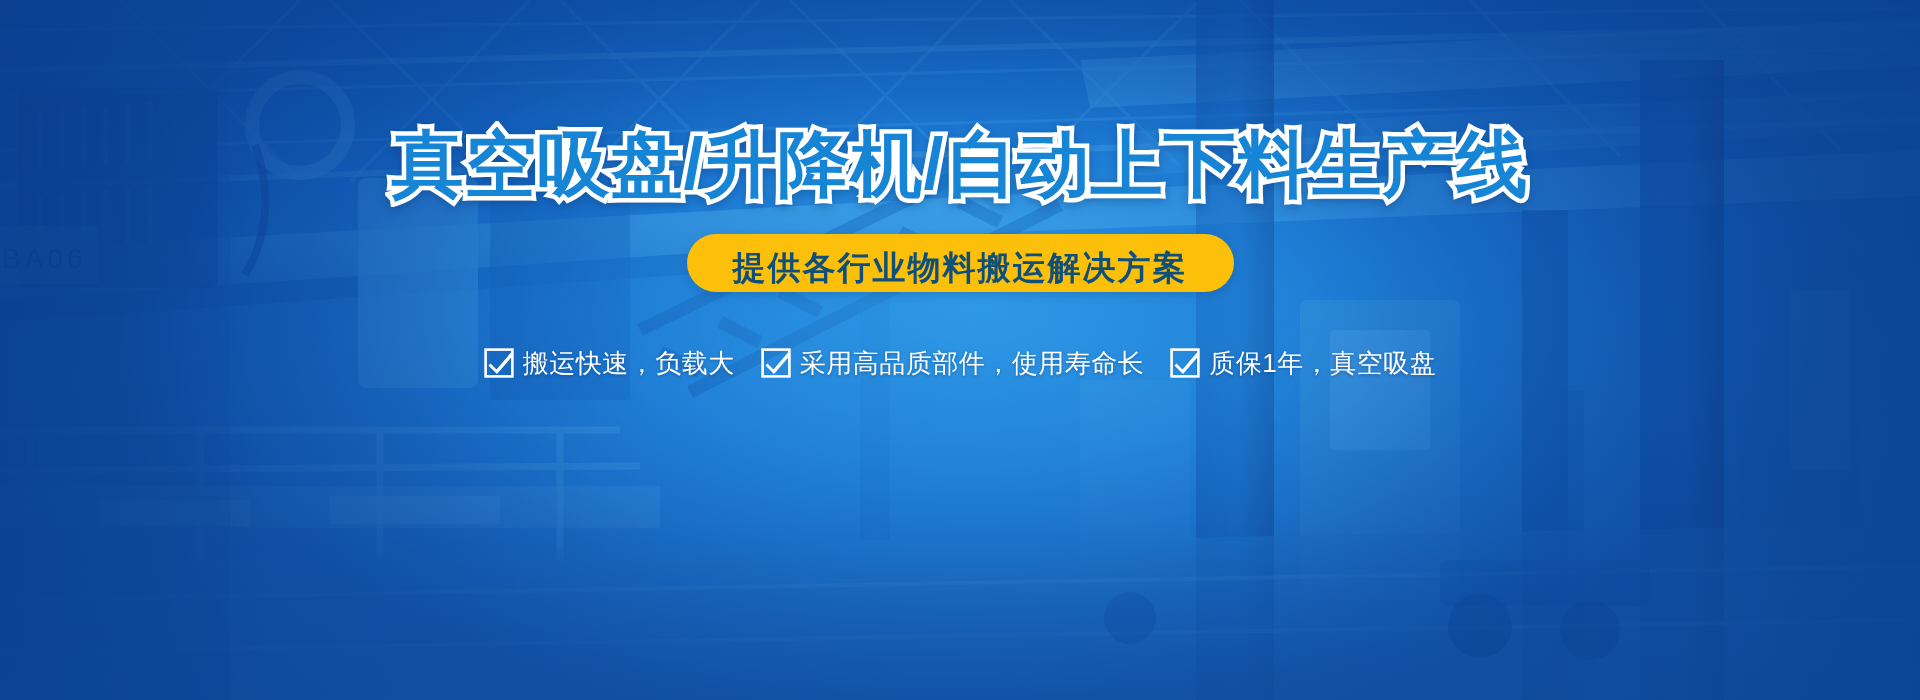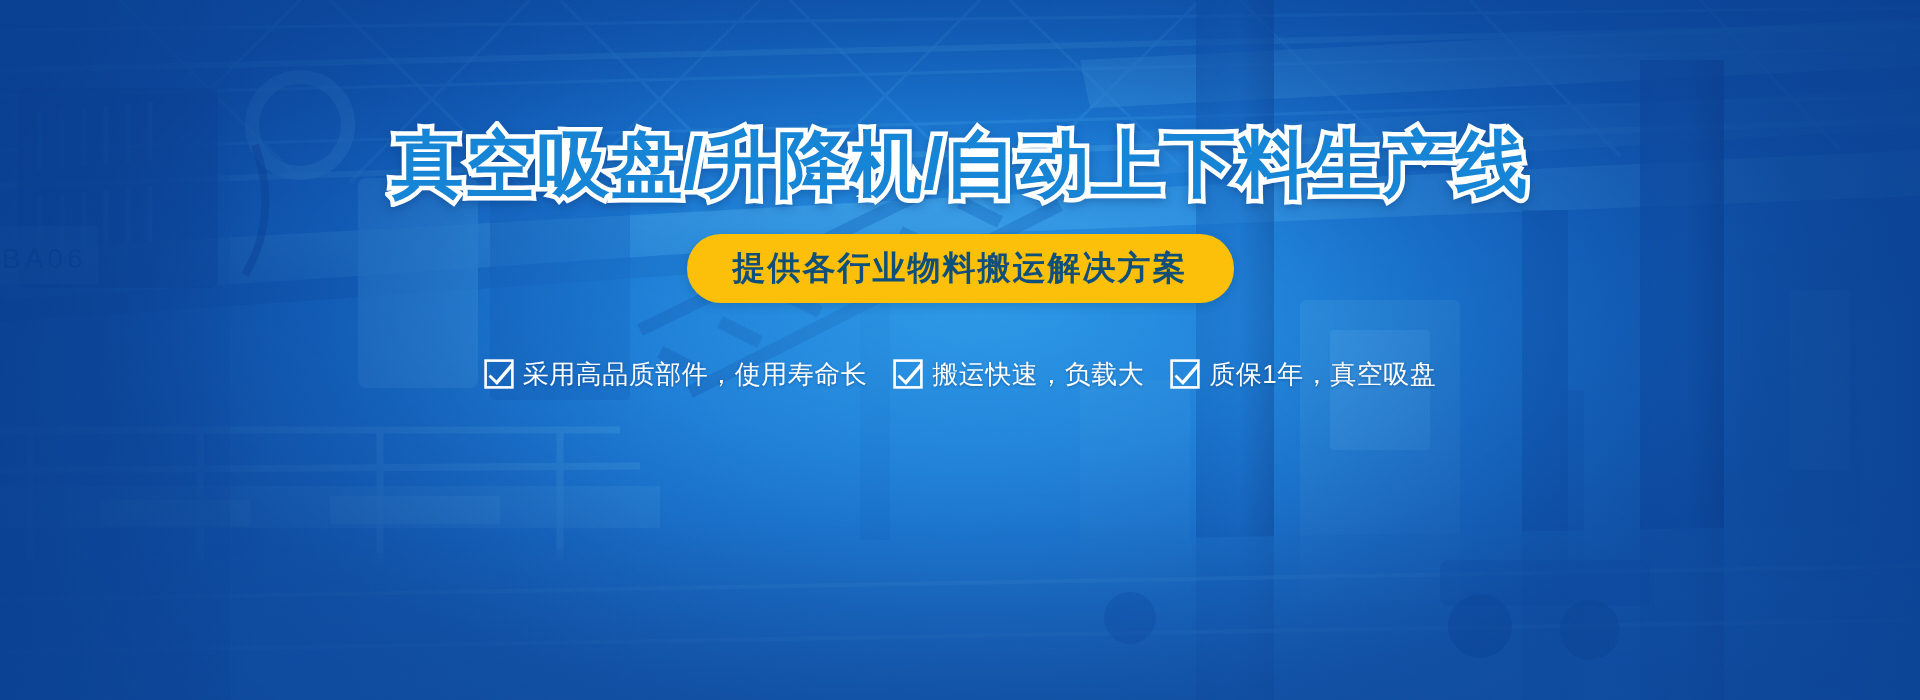--- a/index.html
+++ b/index.html
@@ -89,21 +89,21 @@
   }
 
   .badge {
     margin-top: 34px;
     background: #fcc00a;
     color: #0f4f7a;
     font-size: 33px;
     font-weight: 700;
     letter-spacing: 2px;
     line-height: 1;
-    padding: 17px 46px 19px;
+    padding: 17px 46px 8px;
     border-radius: 34px;
     white-space: nowrap;
     box-shadow: 0 3px 10px rgba(8,54,112,0.22);
   }
 
   .features {
     margin-top: 56px;
     display: flex;
     align-items: center;
     gap: 26px;
@@ -279,31 +279,31 @@
 
     <div class="features">
 
       <div class="feature">
         <span class="check-box">
           <svg viewBox="0 0 30 30" aria-hidden="true">
             <rect x="1.6" y="1.6" width="26.8" height="26.8" fill="none" stroke="#ffffff" stroke-width="2.6"></rect>
             <path d="M6.5 15.5 L12.5 21.5 L27 4.5 L29 7.5 L13 26 L4.5 17.5 Z" fill="#ffffff"></path>
           </svg>
         </span>
-        <span class="feature-label">采用高品质部件，使用寿命长</span>
+        <span class="feature-label">搬运快速，负载大</span>
       </div>
 
       <div class="feature">
         <span class="check-box">
           <svg viewBox="0 0 30 30" aria-hidden="true">
             <rect x="1.6" y="1.6" width="26.8" height="26.8" fill="none" stroke="#ffffff" stroke-width="2.6"></rect>
             <path d="M6.5 15.5 L12.5 21.5 L27 4.5 L29 7.5 L13 26 L4.5 17.5 Z" fill="#ffffff"></path>
           </svg>
         </span>
-        <span class="feature-label">搬运快速，负载大</span>
+        <span class="feature-label">采用高品质部件，使用寿命长</span>
       </div>
 
       <div class="feature">
         <span class="check-box">
           <svg viewBox="0 0 30 30" aria-hidden="true">
             <rect x="1.6" y="1.6" width="26.8" height="26.8" fill="none" stroke="#ffffff" stroke-width="2.6"></rect>
             <path d="M6.5 15.5 L12.5 21.5 L27 4.5 L29 7.5 L13 26 L4.5 17.5 Z" fill="#ffffff"></path>
           </svg>
         </span>
         <span class="feature-label">质保1年，真空吸盘</span>

